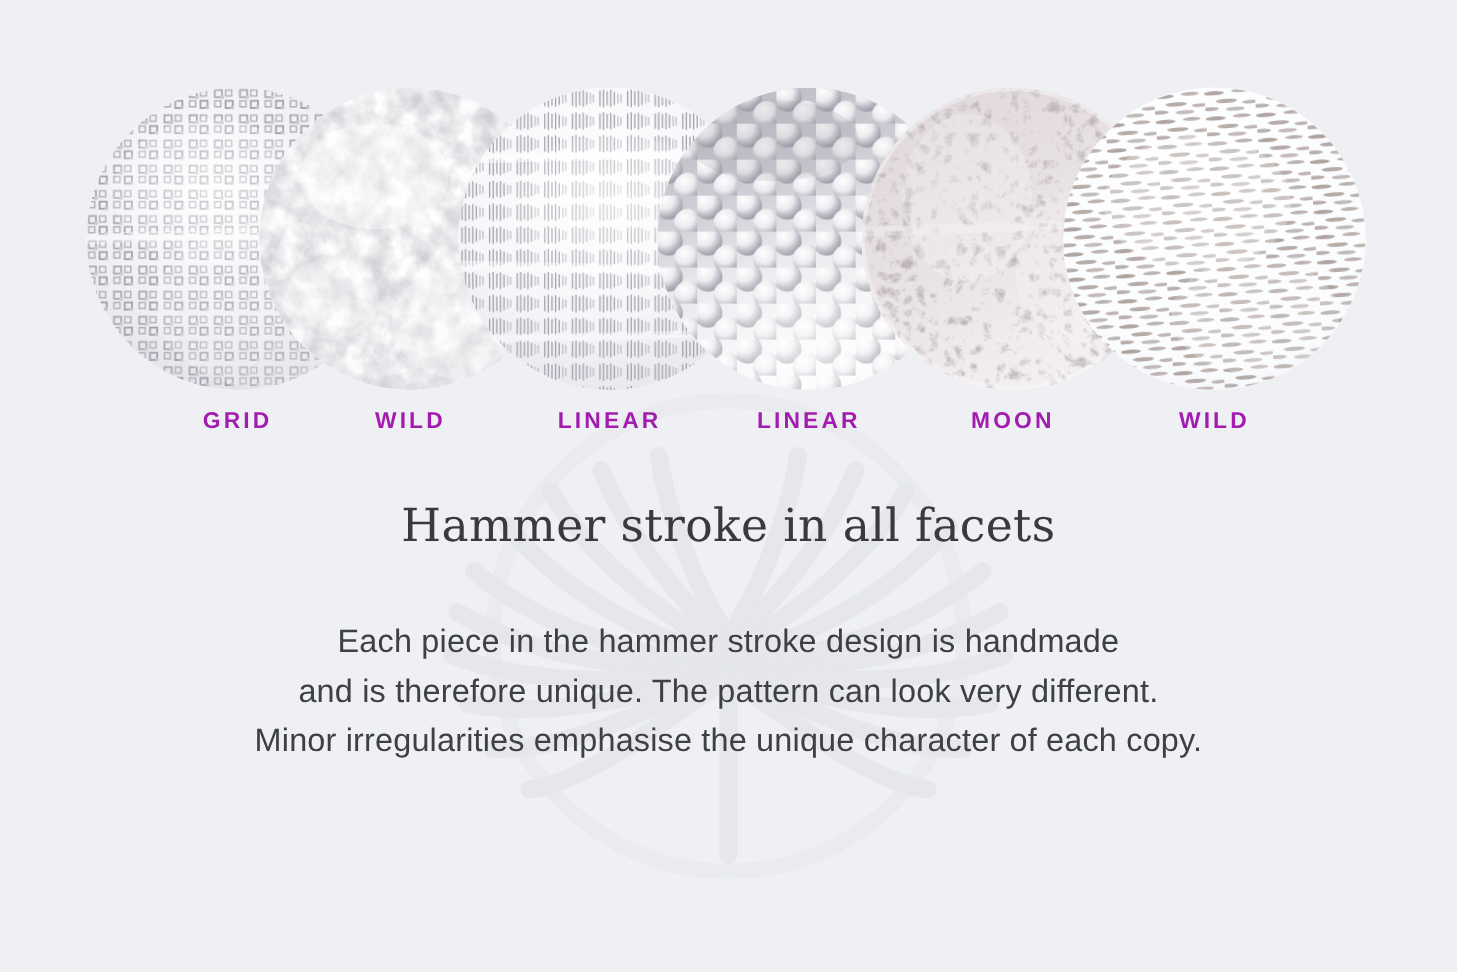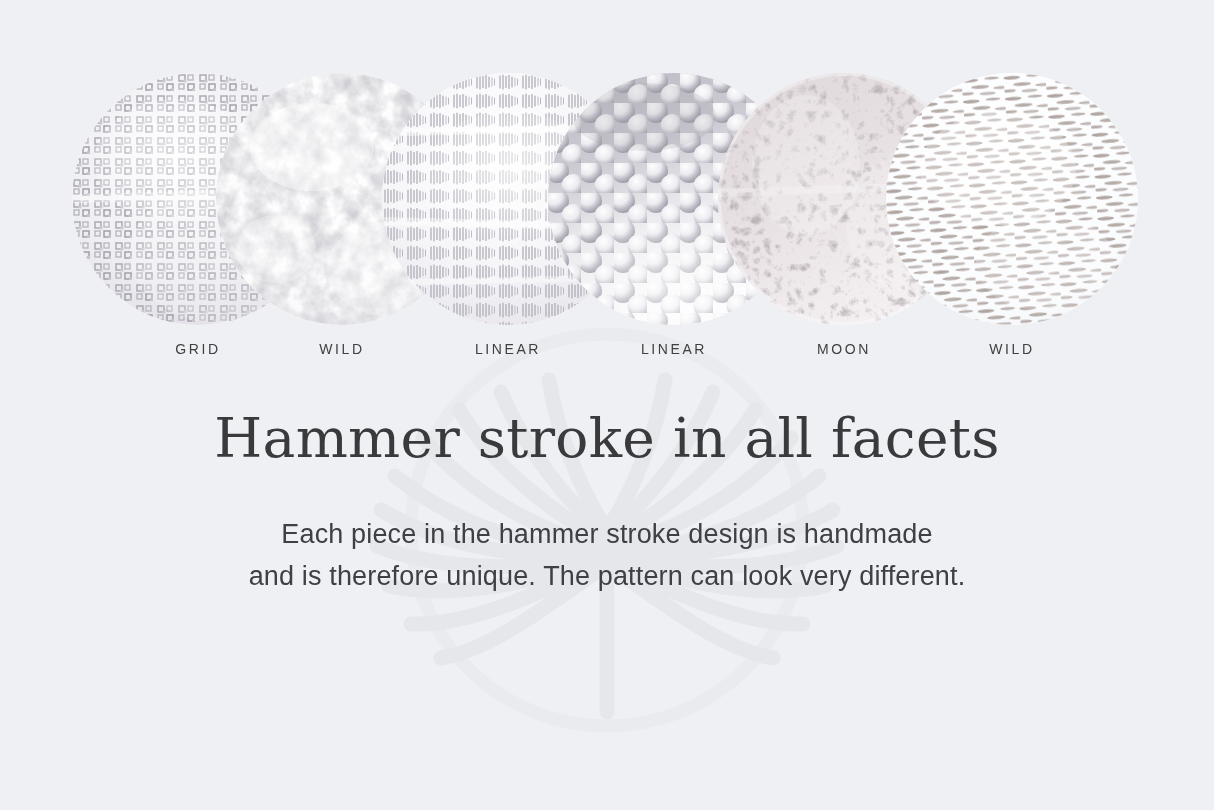--- a/index.html
+++ b/index.html
@@ -52,24 +52,24 @@
     overflow: hidden;
     background: #fbfbfc;
   }
   .swatch-disc svg { display: block; }
   .swatch-label {
     position: absolute;
     left: 50%;
     top: 268px;
     transform: translateX(-50%);
     white-space: nowrap;
-    font-size: 14px;
+    font-size: 19px;
     letter-spacing: 2.6px;
-    color: #404040;
-    font-weight: 400;
+    color: #a21caf;
+    font-weight: 700;
   }
 
   
   #swatch-0 { left: 72px;  z-index: 1; }
   #swatch-1 { left: 216px; z-index: 2; }
   #swatch-2 { left: 382px; z-index: 3; }
   #swatch-3 { left: 548px; z-index: 4; }
   #swatch-4 { left: 718px; z-index: 5; }
   #swatch-5 { left: 886px; z-index: 6; }
 
@@ -80,21 +80,21 @@
     position: absolute;
     left: 0;
     top: 404px;
     width: 1214px;
     text-align: center;
   }
   #headline {
     margin: 0;
     font-family: "DejaVu Serif", "Liberation Serif", serif;
     font-weight: 400;
-    font-size: 55px;
+    font-size: 38px;
     line-height: 68px;
     color: #3a3a3c;
     letter-spacing: 0.3px;
   }
   #body-copy {
     margin: 0;
     padding-top: 42px;
   }
   .body-line {
     font-size: 27px;
@@ -335,16 +335,17 @@
       <div class="swatch-label">WILD</div>
     </div>
 
   </div>
 
   <div id="copy">
     <h1 id="headline">Hammer stroke in all facets</h1>
     <div id="body-copy">
       <div class="body-line">Each piece in the hammer stroke design is handmade</div>
       <div class="body-line">and is therefore unique. The pattern can look very different.</div>
+      <div class="body-line">Minor irregularities emphasise the unique character of each copy.</div>
     </div>
   </div>
 
 </div>
 
 </body></html>

